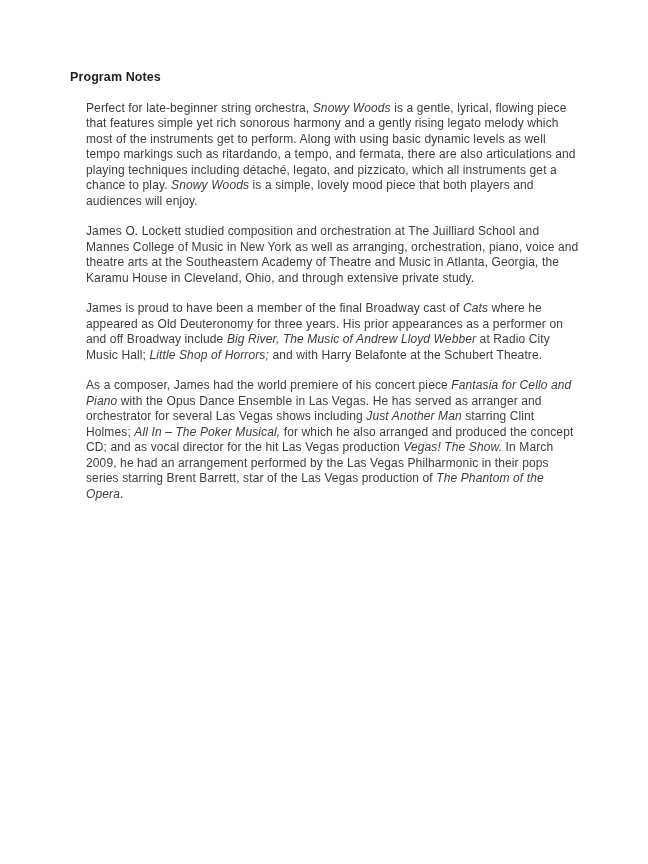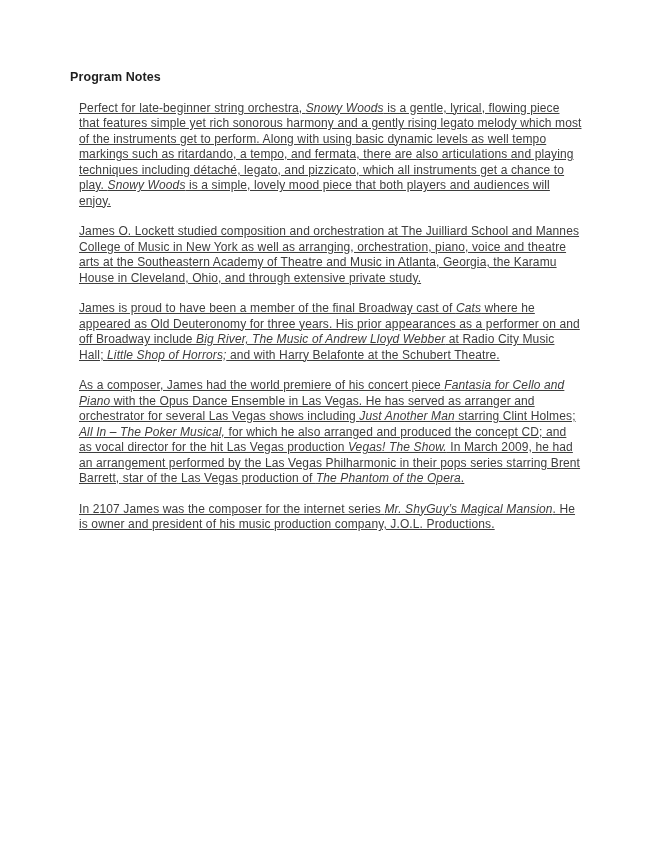--- a/index.html
+++ b/index.html
@@ -27,30 +27,28 @@
   .doc h2 {
     font-size: 12.5px;
     font-weight: bold;
     color: #1f1f1f;
     line-height: 15.5px;
     margin: 15px 0 15px 0;
     letter-spacing: 0.1px;
   }
   .doc h2:first-child { margin-top: 0; }
   .doc p {
-    margin: 0 0 15px 9px;
-    text-decoration: underline;
+    margin: 0 0 15px 16px;
   }
   .doc .i { font-style: italic; }
 </style>
 </head>
 <body>
 
 <div class="page">
   <div class="doc">
       <h2>Program Notes</h2>
       <p><span>Perfect for late-beginner string orchestra, </span><span class="i">Snowy Woods</span><span> is a gentle, lyrical, flowing piece that features simple yet rich sonorous harmony and a gently rising legato melody which most of the instruments get to perform. Along with using basic dynamic levels as well tempo markings such as ritardando, a tempo, and fermata, there are also articulations and playing techniques including détaché, legato, and pizzicato, which all instruments get a chance to play. </span><span class="i">Snowy Woods</span><span> is a simple, lovely mood piece that both players and audiences will enjoy.</span></p>
       <p><span>James O. Lockett studied composition and orchestration at The Juilliard School and Mannes College of Music in New York as well as arranging, orchestration, piano, voice and theatre arts at the Southeastern Academy of Theatre and Music in Atlanta, Georgia, the Karamu House in Cleveland, Ohio, and through extensive private study.</span></p>
       <p><span>James is proud to have been a member of the final Broadway cast of </span><span class="i">Cats</span><span> where he appeared as Old Deuteronomy for three years. His prior appearances as a performer on and off Broadway include </span><span class="i">Big River, The Music of Andrew Lloyd Webber</span><span> at Radio City Music Hall; </span><span class="i">Little Shop of Horrors;</span><span> and with Harry Belafonte at the Schubert Theatre.</span></p>
       <p><span>As a composer, James had the world premiere of his concert piece </span><span class="i">Fantasia for Cello and Piano</span><span> with the Opus Dance Ensemble in Las Vegas. He has served as arranger and orchestrator for several Las Vegas shows including </span><span class="i">Just Another Man</span><span> starring Clint Holmes; </span><span class="i">All In – The Poker Musical,</span><span> for which he also arranged and produced the concept CD; and as vocal director for the hit Las Vegas production </span><span class="i">Vegas! The Show.</span><span> In March 2009, he had an arrangement performed by the Las Vegas Philharmonic in their pops series starring Brent Barrett, star of the Las Vegas production of </span><span class="i">The Phantom of the Opera</span><span>.</span></p>
-      <p><span>In 2107 James was the composer for the internet series </span><span class="i">Mr. ShyGuy’s Magical Mansion</span><span>. He is owner and president of his music production company, J.O.L. Productions.</span></p>
     </div>
 </div>
 
 </body></html>

